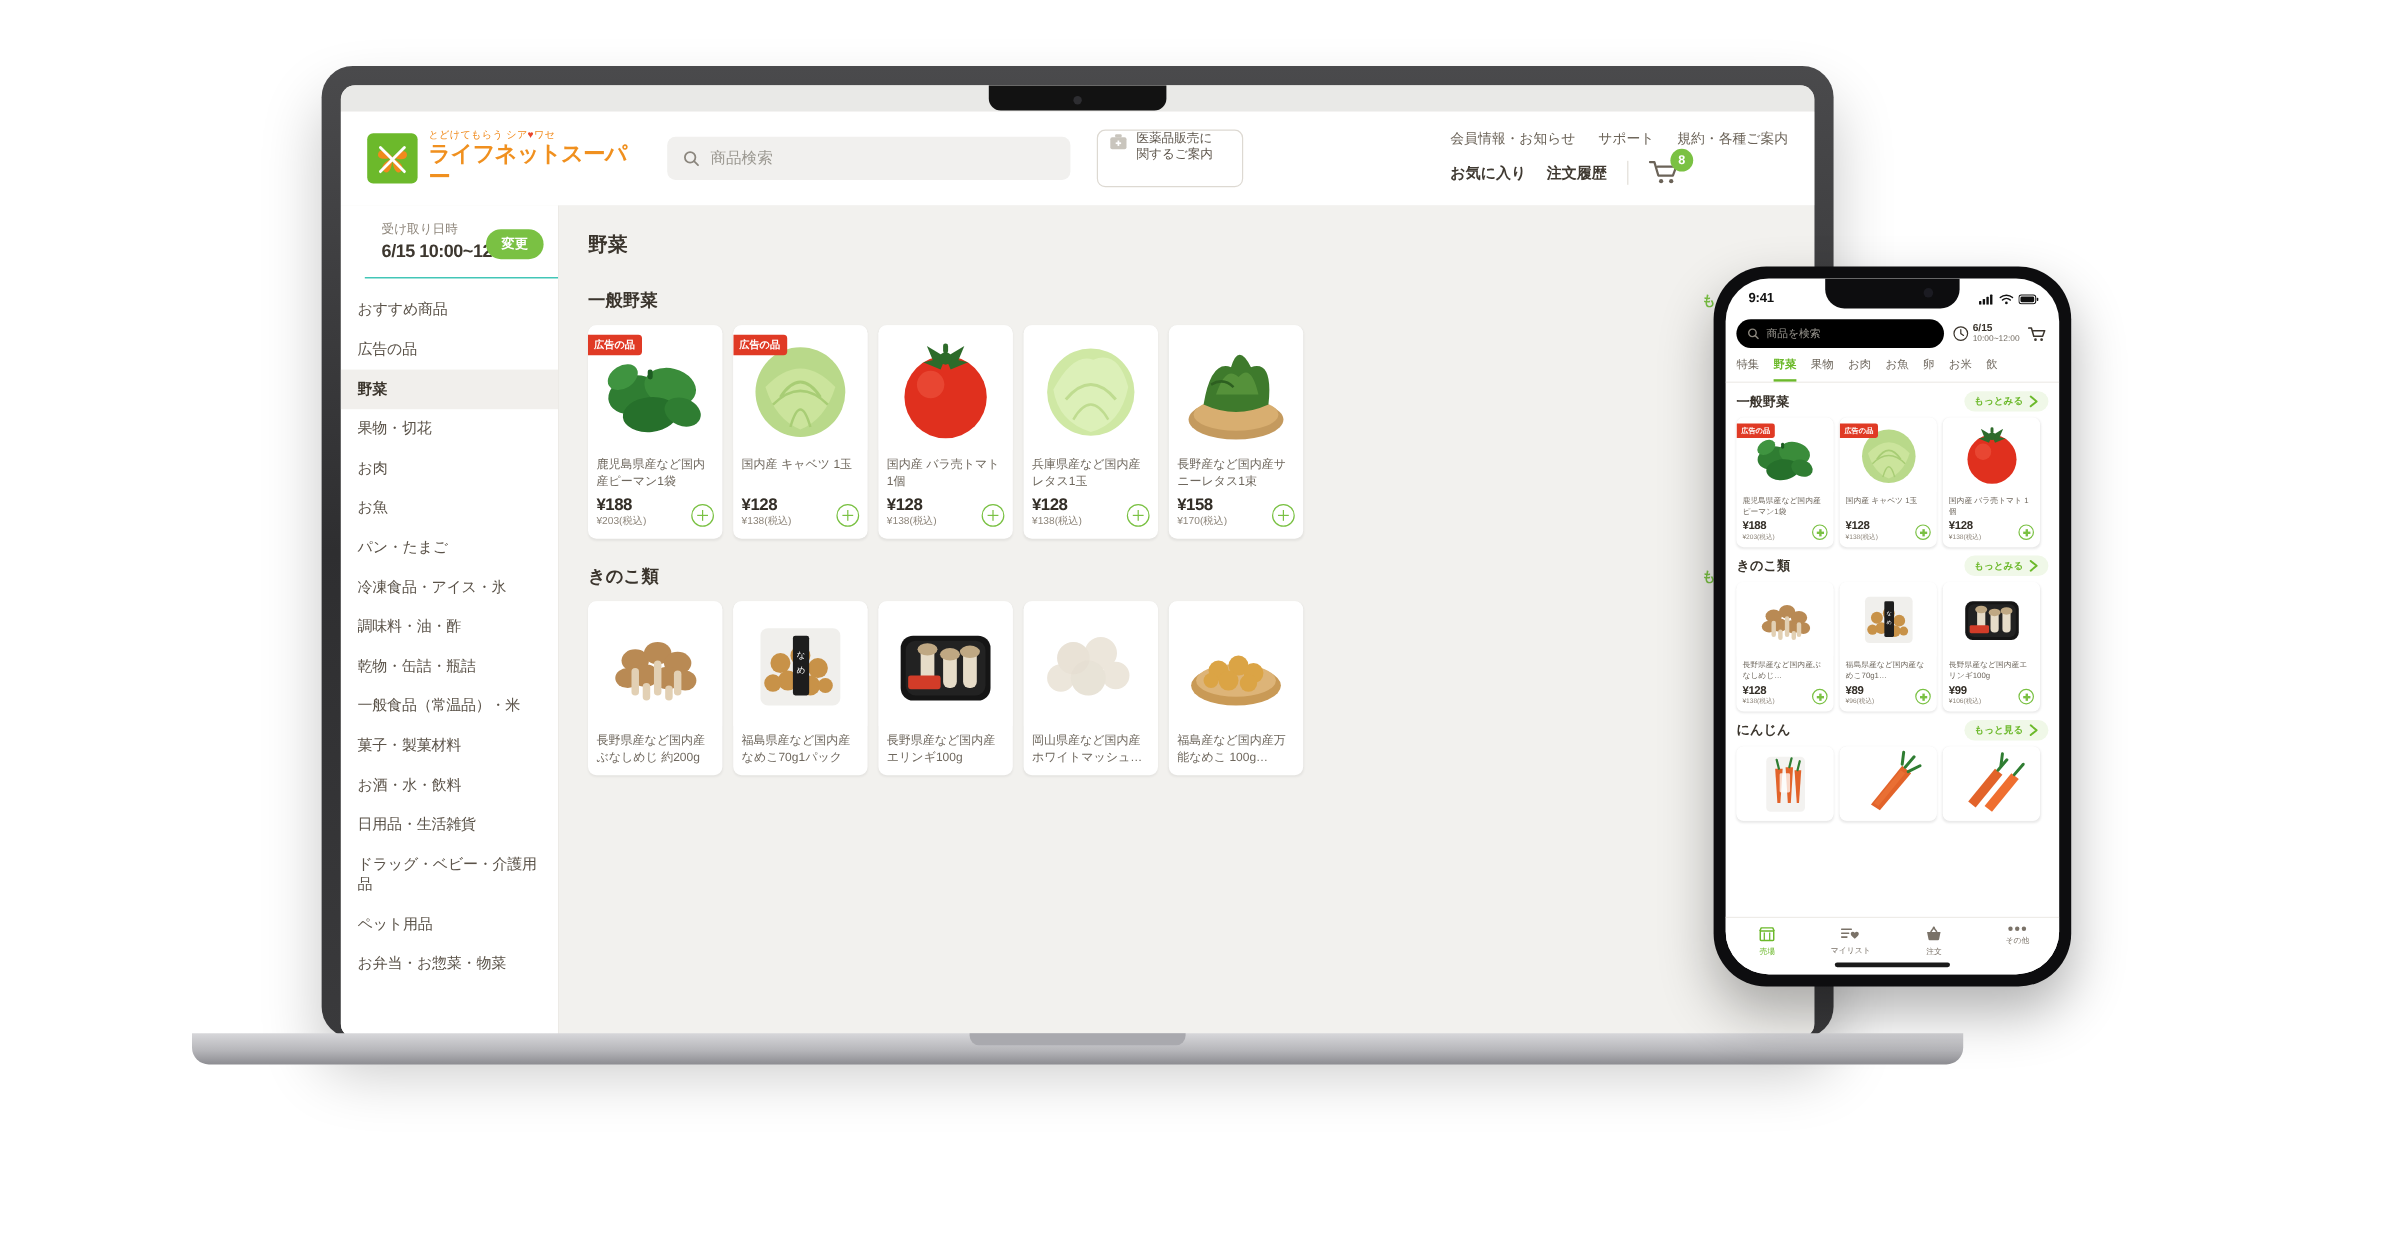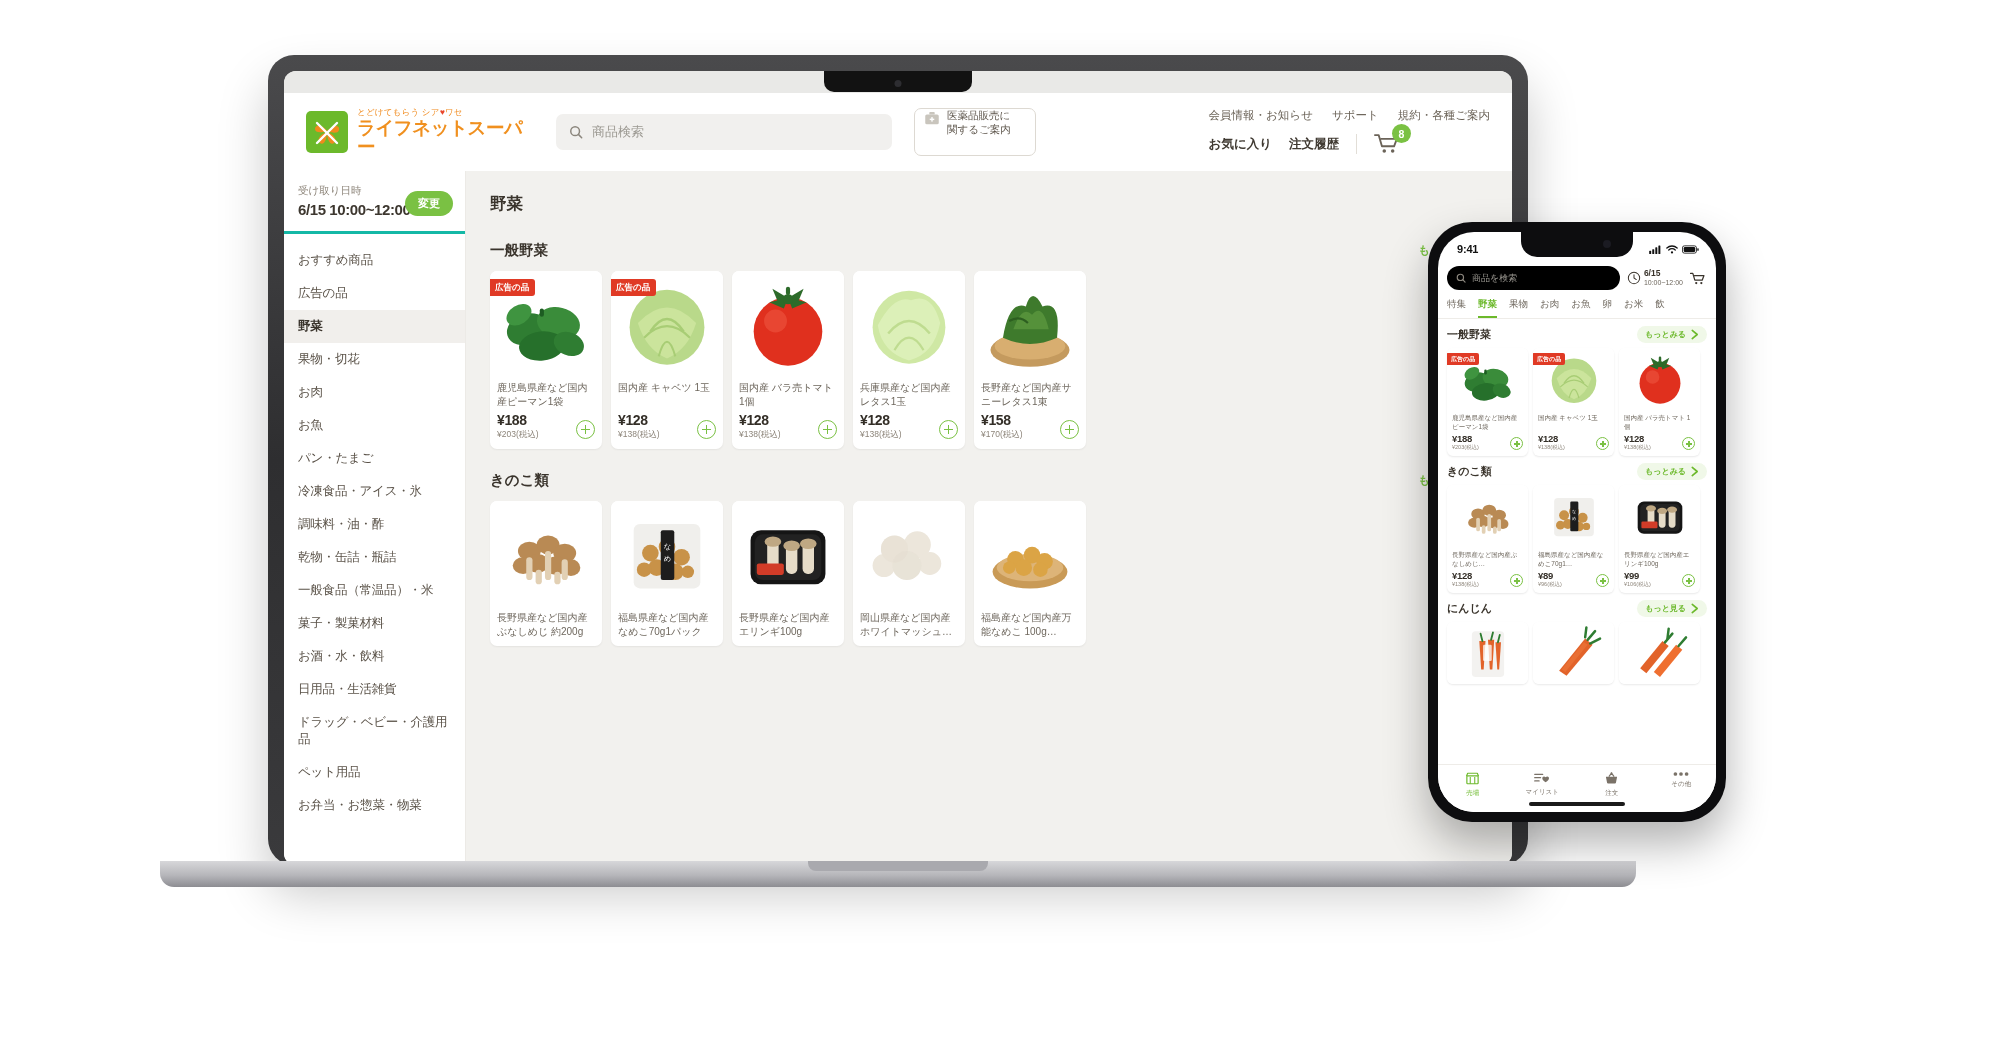--- a/index.html
+++ b/index.html
@@ -79,21 +79,21 @@
   .divider-v { width:1px; height:20px; background:#e2ded7; }
   .cart-wrap { position: relative; width: 30px; height: 24px; }
   .cart-badge {
     position: absolute; right: -7px; top: -8px; width: 19px; height: 19px;
     background: #7ac143; color: #fff; border-radius: 50%;
     font-size: 10.5px; font-weight: 700; display: flex; align-items: center; justify-content: center;
   }
 
   .site-body { display: flex; height: 694px; }
   .sidebar { width: 182px; background: #fff; flex: none; border-right: 1px solid #eceae6; }
-  .pickup { padding: 13px 13px 13px 14px; border-bottom: 3px solid #14b8a6; position: relative; }
+  .pickup { padding: 13px 13px 13px 14px; border-bottom: 1px solid #14b8a6; position: relative; margin-left: 20px; }
   .pickup .lbl { font-size: 10.5px; color: #8d857a; margin-bottom: 3px; }
   .pickup .val { font-size: 15px; font-weight: 700; color: #3d372f; letter-spacing: -0.4px; }
   .chg-btn {
     position: absolute; right: 12px; top: 20px; background: #7ac143; color: #fff;
     font-size: 11px; font-weight: 700; border-radius: 13px; padding: 5px 13px; border: none;
   }
   .cat-list { padding: 10px 0 0 0; }
   .cat-item {
     font-size: 12.5px; color: #5a5248; padding: 8px 14px; letter-spacing: -0.2px;
   }

